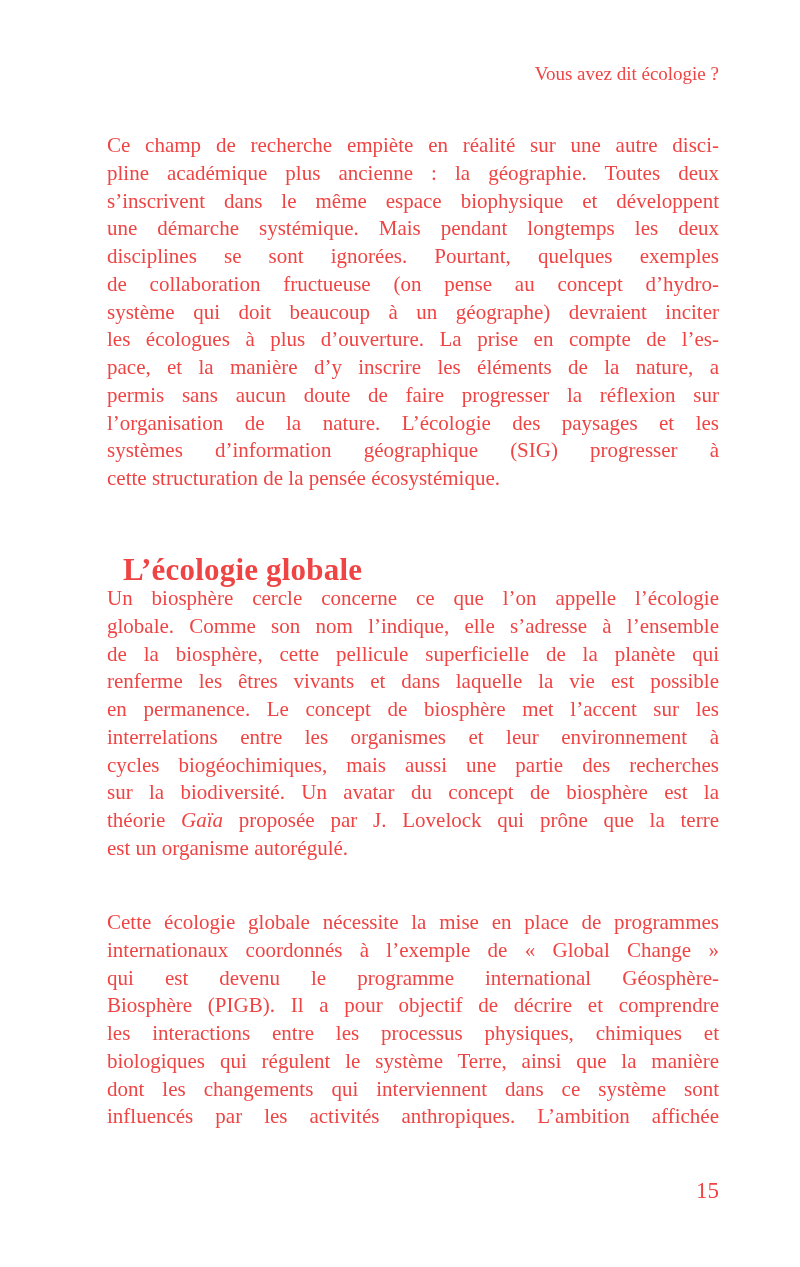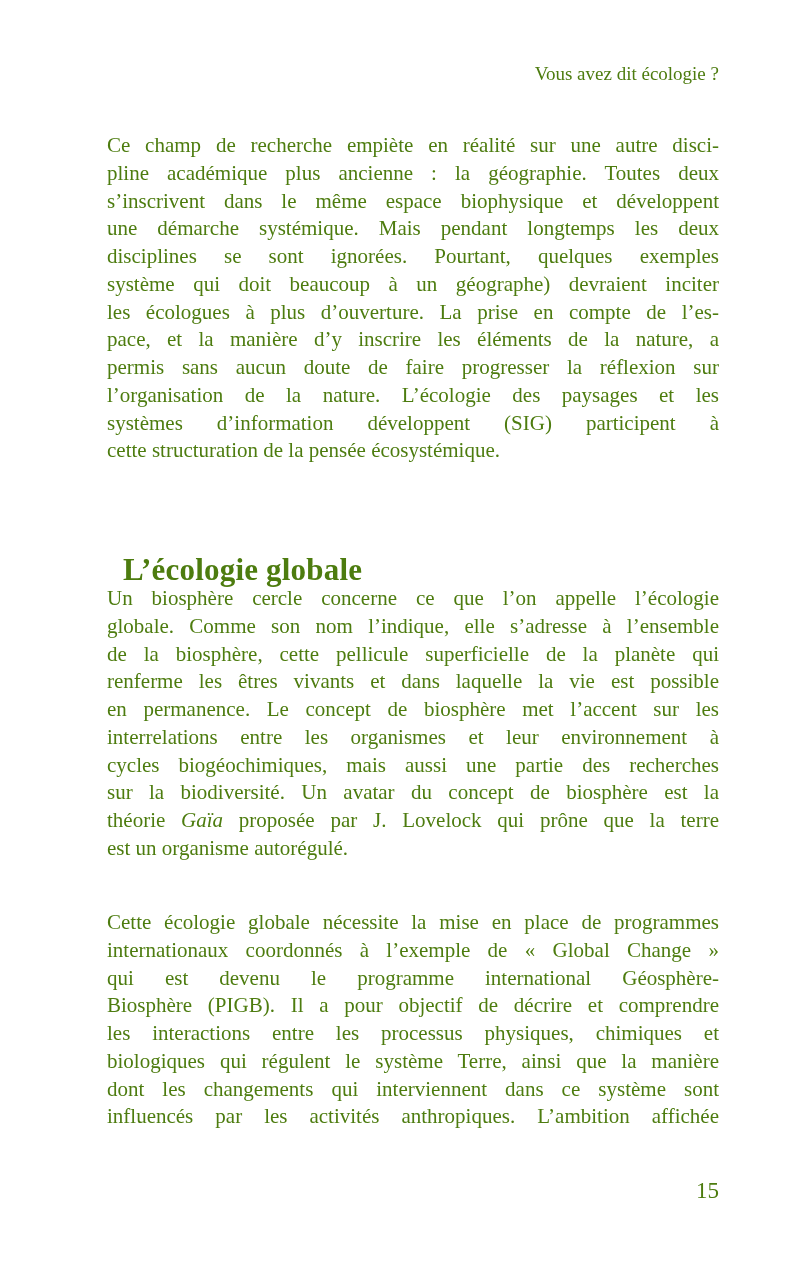--- a/index.html
+++ b/index.html
@@ -62,36 +62,37 @@
     left: 107px;
     width: 612px;
     text-align: right;
     font-size: 23px;
     line-height: 26px;
   }
 </style>
 </head>
 <body>
 
-<div class="page" style="color: #4d7c0f; background: rgb(255, 255, 255);">
+<div class="page" style="color: #ef4444; background: rgb(255, 255, 255);">
 
   <div class="running-header">Vous avez dit écologie ?</div>
 
   <div class="body-text para1">
       <div class="line">Ce champ de recherche empiète en réalité sur une autre disci-</div>
       <div class="line">pline académique plus ancienne : la géographie. Toutes deux</div>
       <div class="line">s’inscrivent dans le même espace biophysique et développent</div>
       <div class="line">une démarche systémique. Mais pendant longtemps les deux</div>
       <div class="line">disciplines se sont ignorées. Pourtant, quelques exemples</div>
+      <div class="line">de collaboration fructueuse (on pense au concept d’hydro-</div>
       <div class="line">système qui doit beaucoup à un géographe) devraient inciter</div>
       <div class="line">les écologues à plus d’ouverture. La prise en compte de l’es-</div>
       <div class="line">pace, et la manière d’y inscrire les éléments de la nature, a</div>
       <div class="line">permis sans aucun doute de faire progresser la réflexion sur</div>
       <div class="line">l’organisation de la nature. L’écologie des paysages et les</div>
-      <div class="line">systèmes d’information développent (SIG) participent à</div>
+      <div class="line">systèmes d’information géographique (SIG) progresser à</div>
       <div class="line last">cette structuration de la pensée écosystémique.</div>
     </div>
 
   <h1 class="section-heading">L’écologie globale</h1>
 
   <div class="body-text para2">
       <div class="line">Un biosphère cercle concerne ce que l’on appelle l’écologie</div>
       <div class="line">globale. Comme son nom l’indique, elle s’adresse à l’ensemble</div>
       <div class="line">de la biosphère, cette pellicule superficielle de la planète qui</div>
       <div class="line">renferme les êtres vivants et dans laquelle la vie est possible</div>

